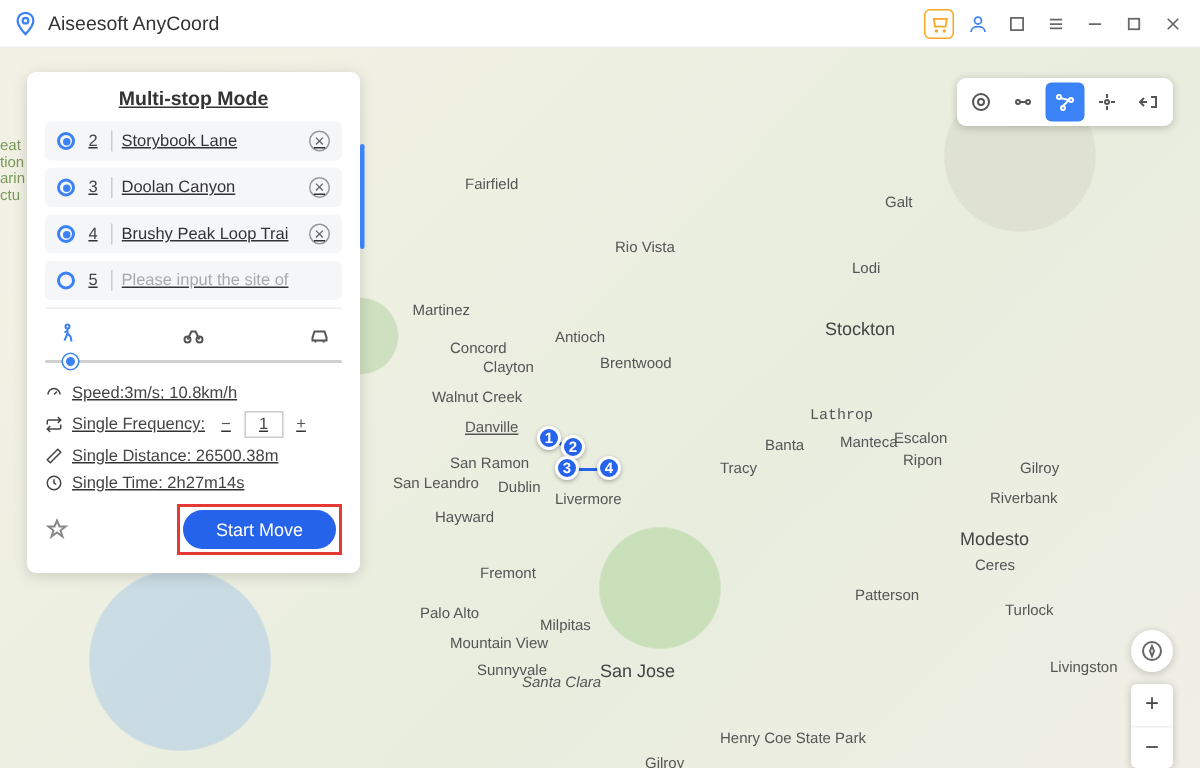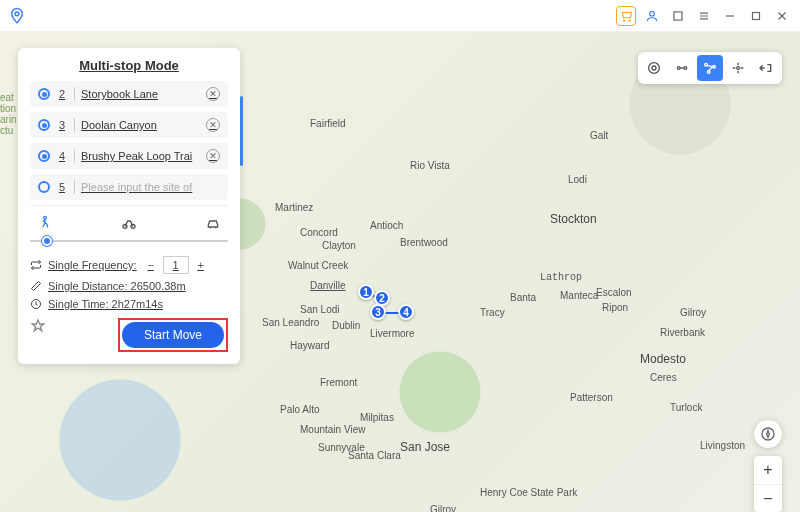--- a/index.html
+++ b/index.html
@@ -40,21 +40,21 @@
   .mode-row { display:flex; justify-content:space-between; padding:8px 6px 0; border-top:1px solid #eee; margin-top:4px; }
   .mode-icon { width:18px; height:18px; color:#555; display:flex; align-items:center; justify-content:center;}
   .mode-icon.active { color:#3b82f6; }
   .slider { position:relative; height:14px; margin:2px 0 8px;}
   .slider-track { position:absolute; left:0; right:0; top:6px; height:2px; background:#d0d0d0; border-radius:1px;}
   .slider-thumb { position:absolute; top:2px; left:6%; width:10px; height:10px; background:#3b82f6; border:2px solid #fff; border-radius:50%; box-shadow:0 0 0 1px #3b82f6; }
   .info-row { display:flex; align-items:center; gap:6px; font-size:11px; color:#444; margin:6px 0; }
   .freq-ctrl { display:flex; align-items:center; gap:4px; }
   .freq-btn { width:16px; height:16px; display:flex; align-items:center; justify-content:center; color:#555; cursor:pointer; }
   .freq-val { width:26px; height:18px; border:1px solid #ccc; text-align:center; line-height:17px; font-size:11px; }
-  .panel-footer { display:flex; align-items:flex-start; justify-content:space-between; margin-top:8px; }
+  .panel-footer { display:flex; align-items:center; justify-content:space-between; margin-top:8px; }
   .star { width:16px; height:16px; color:#888; cursor:pointer;}
   .start-btn-wrap { border:2px solid #e53935; padding:2px; }
   .start-btn { background:#2563eb; color:#fff; border:none; border-radius:14px; padding:6px 22px; font-size:12px; font-weight:500; cursor:pointer; }
   .map-toolbar { position:absolute; right:18px; top:20px; background:#fff; border-radius:6px; box-shadow:0 1px 6px rgba(0,0,0,.2); display:flex; padding:3px; gap:2px;}
   .mt-btn { width:26px; height:26px; display:flex; align-items:center; justify-content:center; border-radius:4px; color:#555; cursor:pointer; }
   .mt-btn.active { background:#3b82f6; color:#fff; }
   .compass-btn { position:absolute; right:18px; top:388px; width:28px; height:28px; background:#fff; border-radius:50%; box-shadow:0 1px 6px rgba(0,0,0,.2); display:flex; align-items:center; justify-content:center; color:#666; cursor:pointer;}
   .zoom-ctrl { position:absolute; right:18px; top:424px; width:28px; background:#fff; border-radius:4px; box-shadow:0 1px 6px rgba(0,0,0,.2); overflow:hidden;}
   .zoom-btn { height:28px; display:flex; align-items:center; justify-content:center; font-size:16px; color:#444; cursor:pointer; }
   .zoom-btn + .zoom-btn { border-top:1px solid #eee;}
@@ -63,20 +63,21 @@
 </head>
 <body>
 
 <div class="titlebar">
   <span class="logo">
     <svg viewBox="0 0 24 24" fill="none" stroke="#3b82f6" stroke-width="2">
         <path d="M12 21s-7-7.5-7-12a7 7 0 1 1 14 0c0 4.5-7 12-7 12z"></path>
         <circle cx="12" cy="9" r="2.5"></circle>
       </svg>
   </span>
+  <span class="title">Aiseesoft AnyCoord</span>
   <span class="spacer"></span>
   <span class="tb-icon orange">
       <svg viewBox="0 0 24 24" fill="none" stroke="currentColor" stroke-width="2">
         <path d="M6 6h15l-1.5 9h-12z"></path>
         <circle cx="9" cy="20" r="1"></circle>
         <circle cx="18" cy="20" r="1"></circle>
       </svg>
     </span>
   <span class="tb-icon blue">
       <svg viewBox="0 0 24 24" fill="none" stroke="currentColor" stroke-width="2">
@@ -120,31 +121,31 @@
     <div id="map-labels">
         <div class="map-label" style="left: 310px; top: 86px;">Fairfield</div>
         <div class="map-label" style="left: 410px; top: 128px;">Rio Vista</div>
         <div class="map-label" style="left: 275px; top: 170px;">Martinez</div>
         <div class="map-label" style="left: 300px; top: 195px;">Concord</div>
         <div class="map-label" style="left: 370px; top: 188px;">Antioch</div>
         <div class="map-label" style="left: 322px; top: 208px;">Clayton</div>
         <div class="map-label" style="left: 400px; top: 205px;">Brentwood</div>
         <div class="map-label" style="left: 288px; top: 228px;">Walnut Creek</div>
         <div class="map-label" style="left: 310px; top: 248px; text-decoration: underline;">Danville</div>
-        <div class="map-label" style="left: 300px; top: 272px;">San Lodi</div>
+        <div class="map-label" style="left: 300px; top: 272px;">San Ramon</div>
         <div class="map-label" style="left: 332px; top: 288px;">Dublin</div>
         <div class="map-label" style="left: 370px; top: 296px;">Livermore</div>
         <div class="map-label" style="left: 262px; top: 285px;">San Leandro</div>
         <div class="map-label" style="left: 290px; top: 308px;">Hayward</div>
         <div class="map-label" style="left: 320px; top: 345px;">Fremont</div>
         <div class="map-label" style="left: 280px; top: 372px;">Palo Alto</div>
         <div class="map-label" style="left: 360px; top: 380px;">Milpitas</div>
         <div class="map-label" style="left: 300px; top: 392px;">Mountain View</div>
         <div class="map-label" style="left: 318px; top: 410px;">Sunnyvale</div>
-        <div class="map-label" style="left: 348px; top: 418px;">Santa Clara</div>
+        <div class="map-label" style="left: 348px; top: 418px; font-style: italic;">Santa Clara</div>
         <div class="map-label big" style="left: 400px; top: 408px;">San Jose</div>
         <div class="map-label big" style="left: 550px; top: 180px;">Stockton</div>
         <div class="map-label" style="left: 568px; top: 142px;">Lodi</div>
         <div class="map-label" style="left: 540px; top: 240px; font-family: Liberation Mono, monospace;">Lathrop</div>
         <div class="map-label" style="left: 560px; top: 258px;">Manteca</div>
         <div class="map-label" style="left: 480px; top: 275px;">Tracy</div>
         <div class="map-label" style="left: 602px; top: 270px;">Ripon</div>
         <div class="map-label" style="left: 596px; top: 255px;">Escalon</div>
         <div class="map-label" style="left: 680px; top: 275px;">Gilroy</div>
         <div class="map-label" style="left: 660px; top: 295px;">Riverbank</div>
@@ -271,20 +272,27 @@
           </svg>
         </span>
     </div>
     <div class="slider">
       <div class="slider-track"></div>
         <div class="slider-thumb"></div>
     </div>
 
     <div class="info-row">
       <svg width="12" height="12" viewBox="0 0 24 24" fill="none" stroke="currentColor" stroke-width="2">
+          <path d="M4 14a8 8 0 1 1 16 0"></path>
+          <path d="M12 14l4-4"></path>
+        </svg>
+      <span>Speed:3m/s; 10.8km/h</span>
+    </div>
+    <div class="info-row">
+      <svg width="12" height="12" viewBox="0 0 24 24" fill="none" stroke="currentColor" stroke-width="2">
           <path d="M17 2l4 4-4 4M3 12V8a2 2 0 012-2h16M7 22l-4-4 4-4M21 12v4a2 2 0 01-2 2H3"></path>
         </svg>
       <span>Single Frequency:</span>
       <div class="freq-ctrl">
         <span class="freq-btn">−</span>
         <span class="freq-val">1</span>
         <span class="freq-btn">+</span>
       </div>
     </div>
     <div class="info-row">

